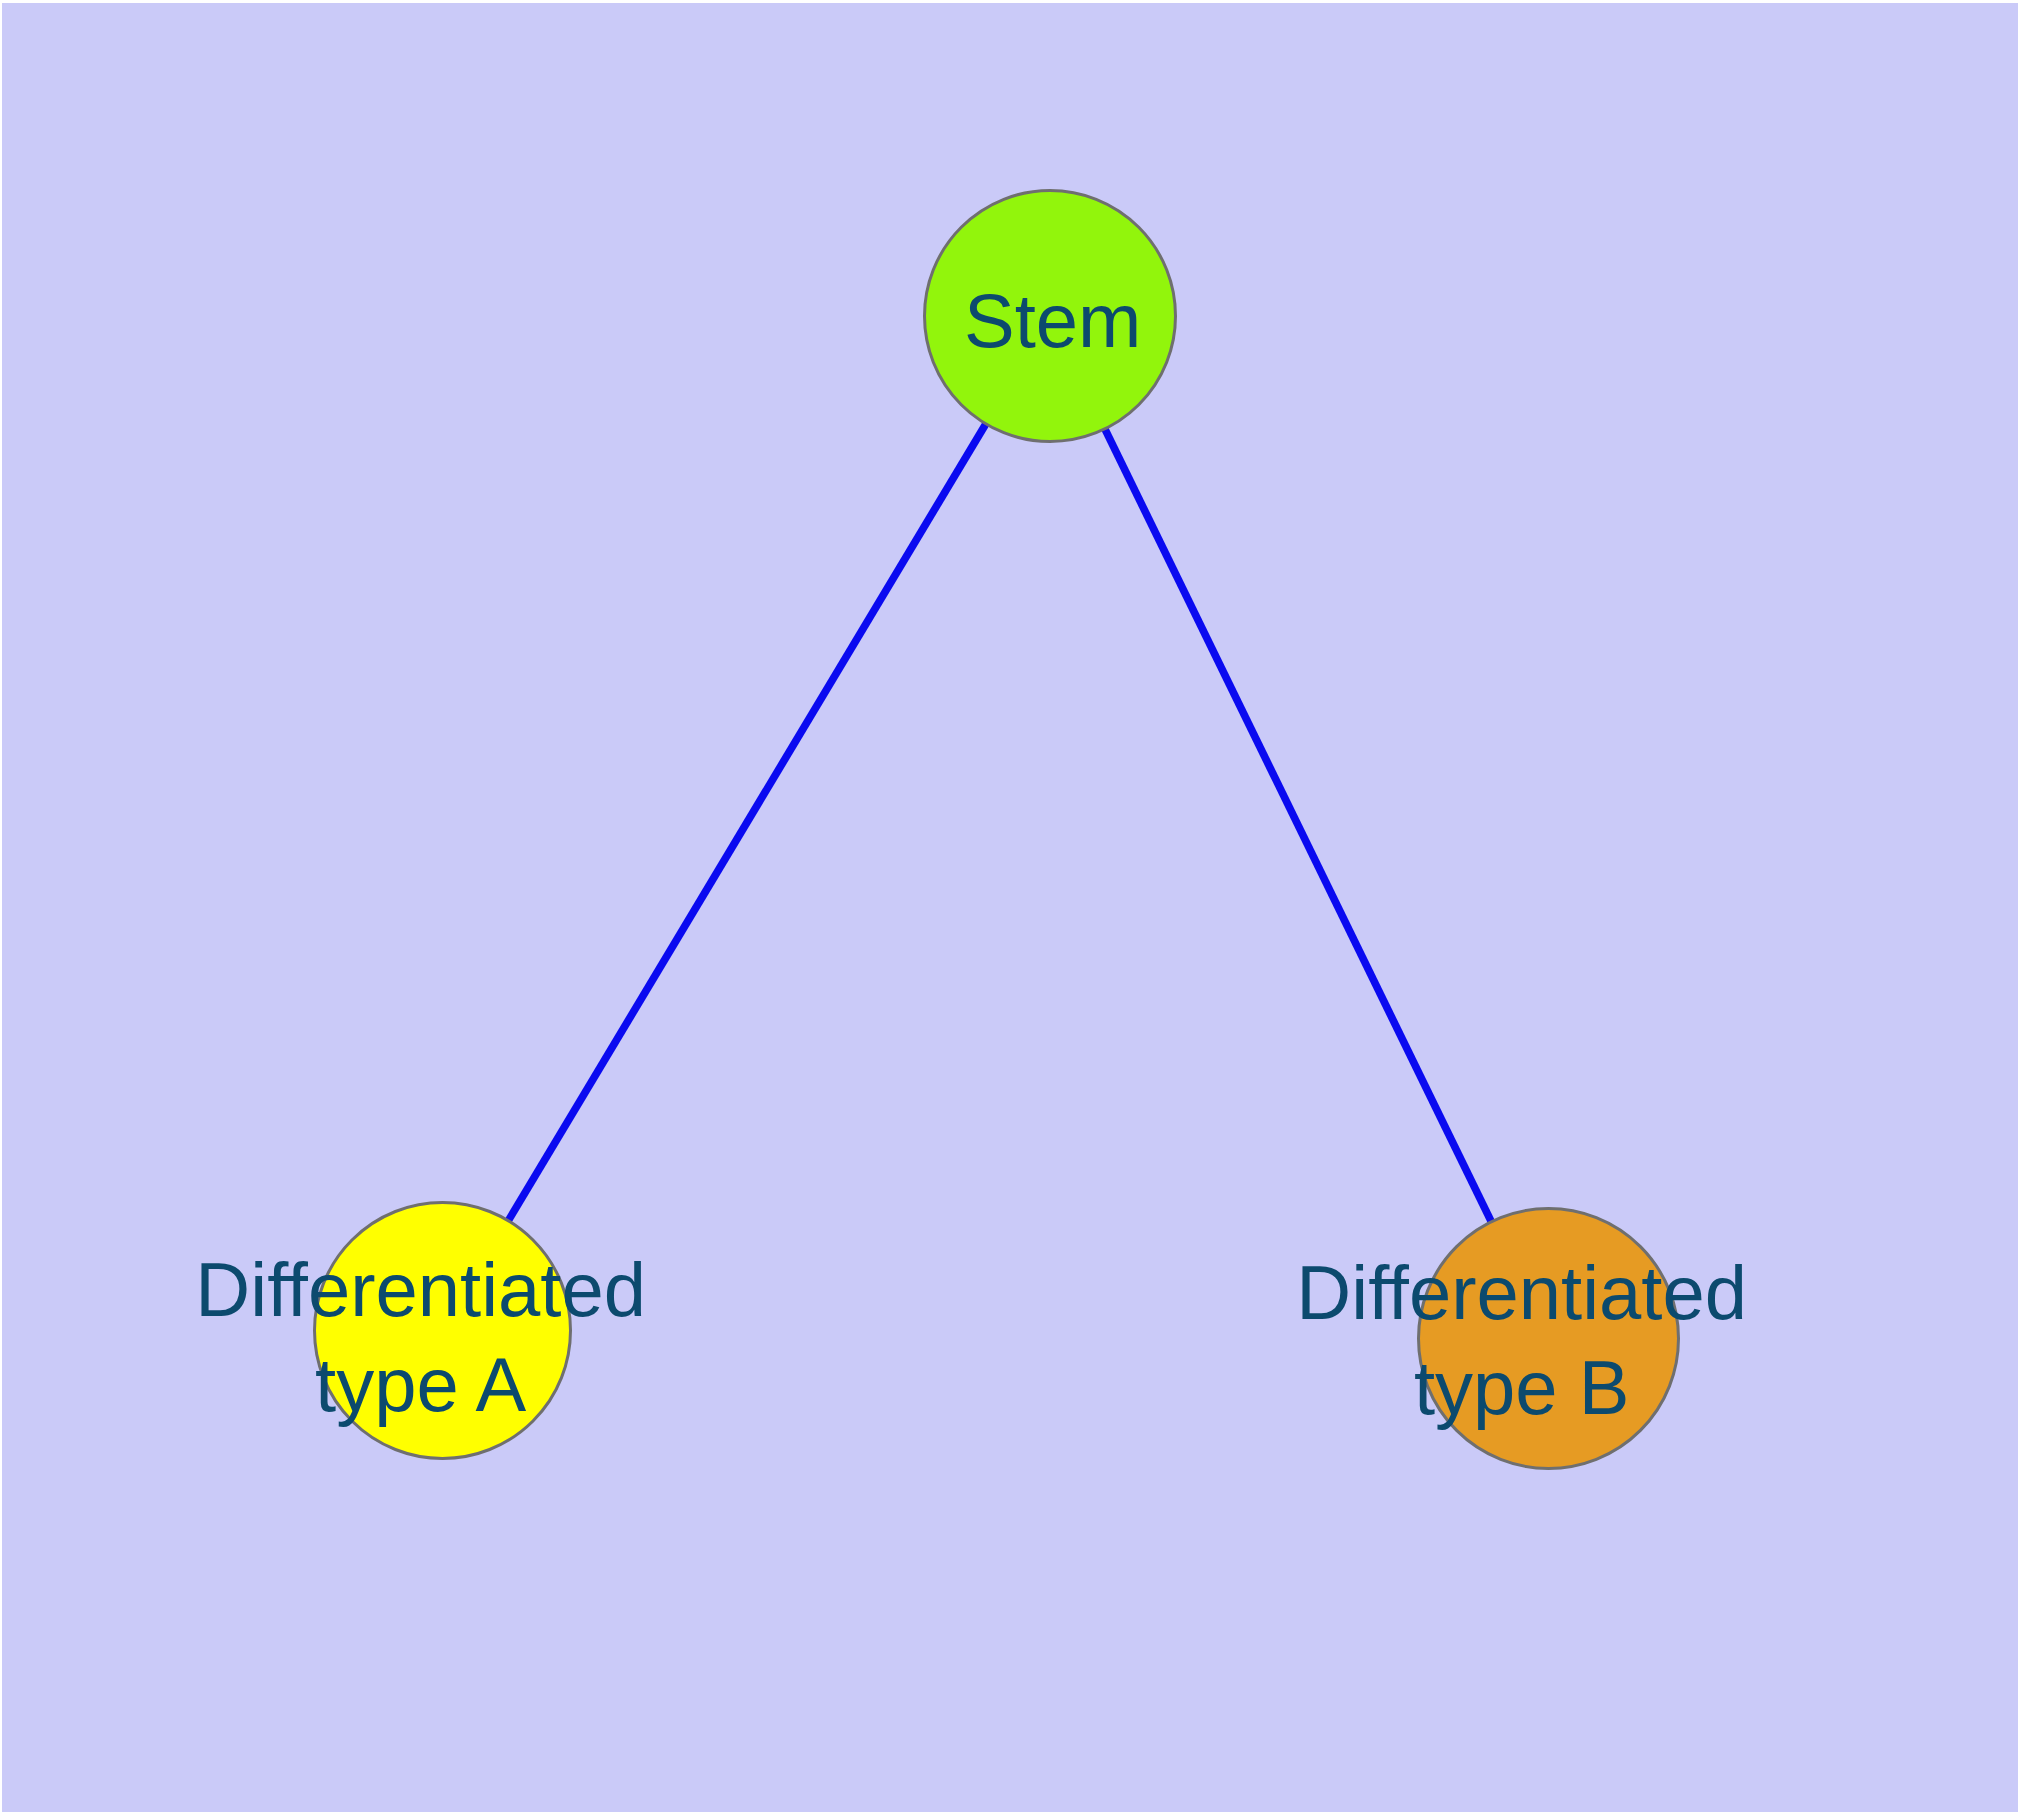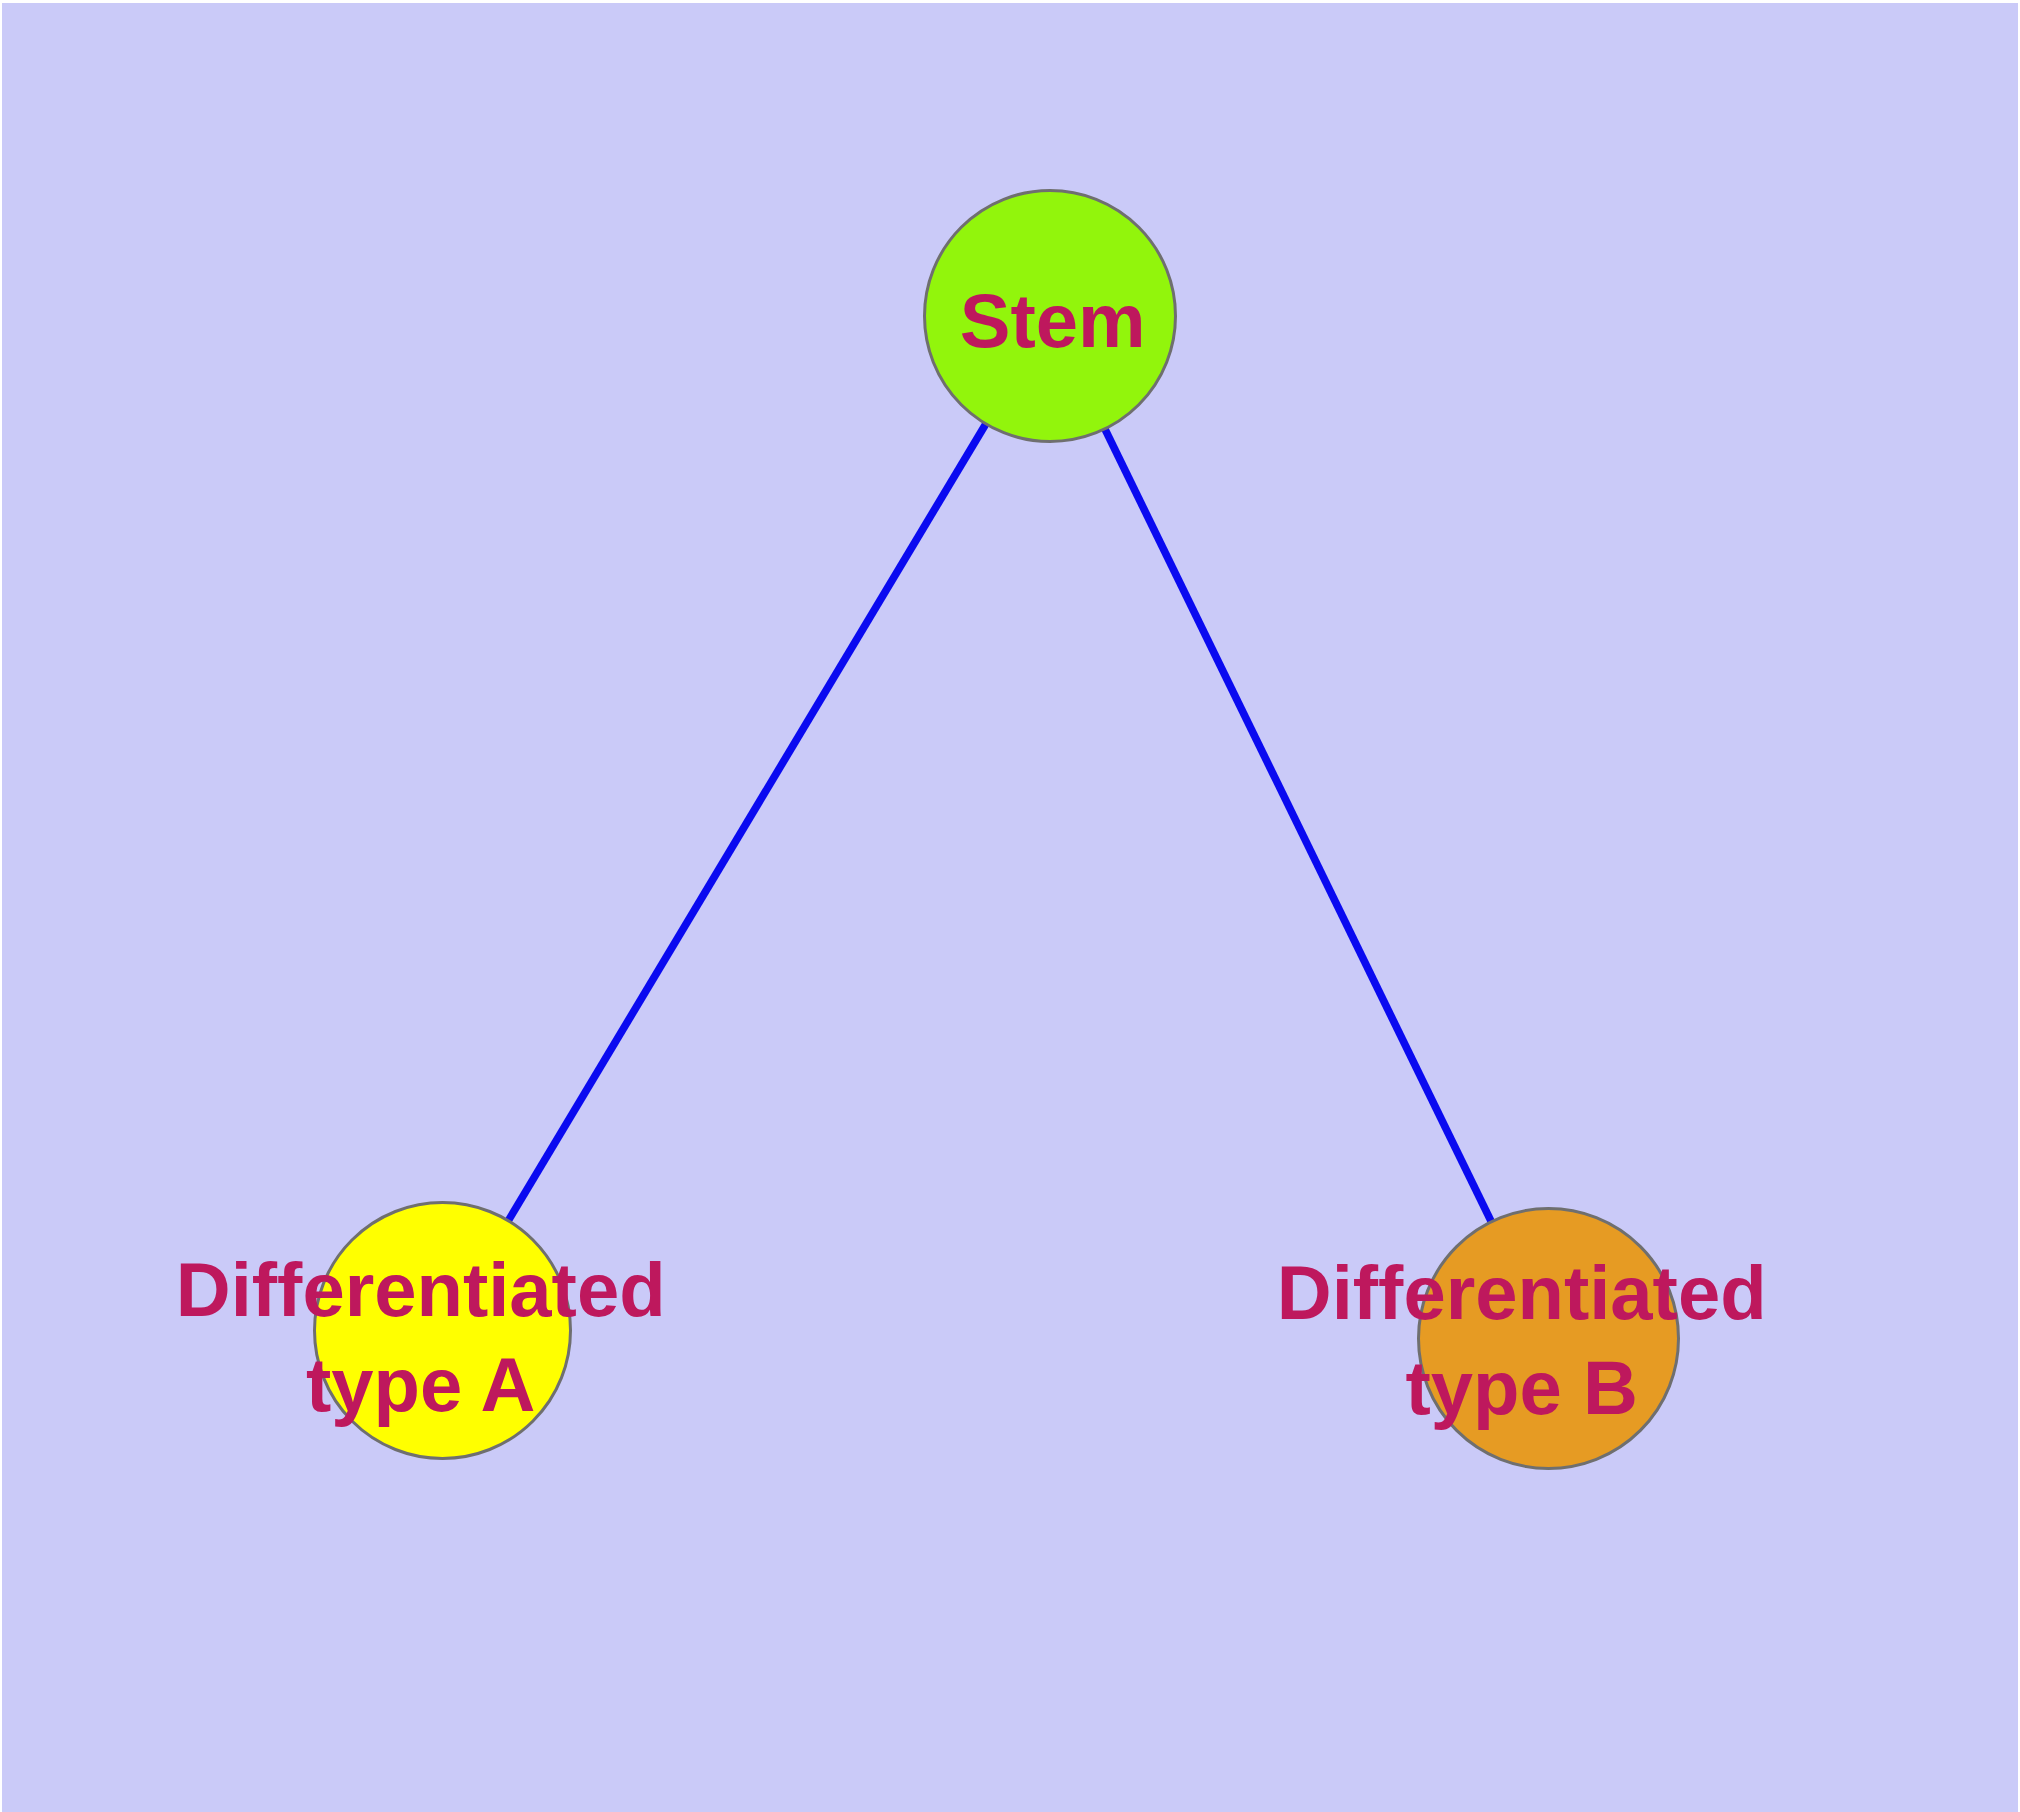--- a/index.html
+++ b/index.html
@@ -47,22 +47,22 @@
   .node-type-b {
     left: 1415px;
     top: 1204px;
     width: 263px;
     height: 263px;
   }
   .node-label {
     position: absolute;
     transform: translate(-50%, -50%);
     z-index: 3;
-    color: #be185d;
-    font-weight: bold;
+    color: #0c4a6e;
+    font-weight: normal;
     font-size: 76px;
     line-height: 95px;
     text-align: center;
     white-space: pre-line;
     letter-spacing: 0;
   }
   .label-stem   { left: 1051px; top: 317px; }
   .label-type-a { left: 419px;  top: 1334px; }
   .label-type-b { left: 1520px; top: 1337px; }
 </style>

